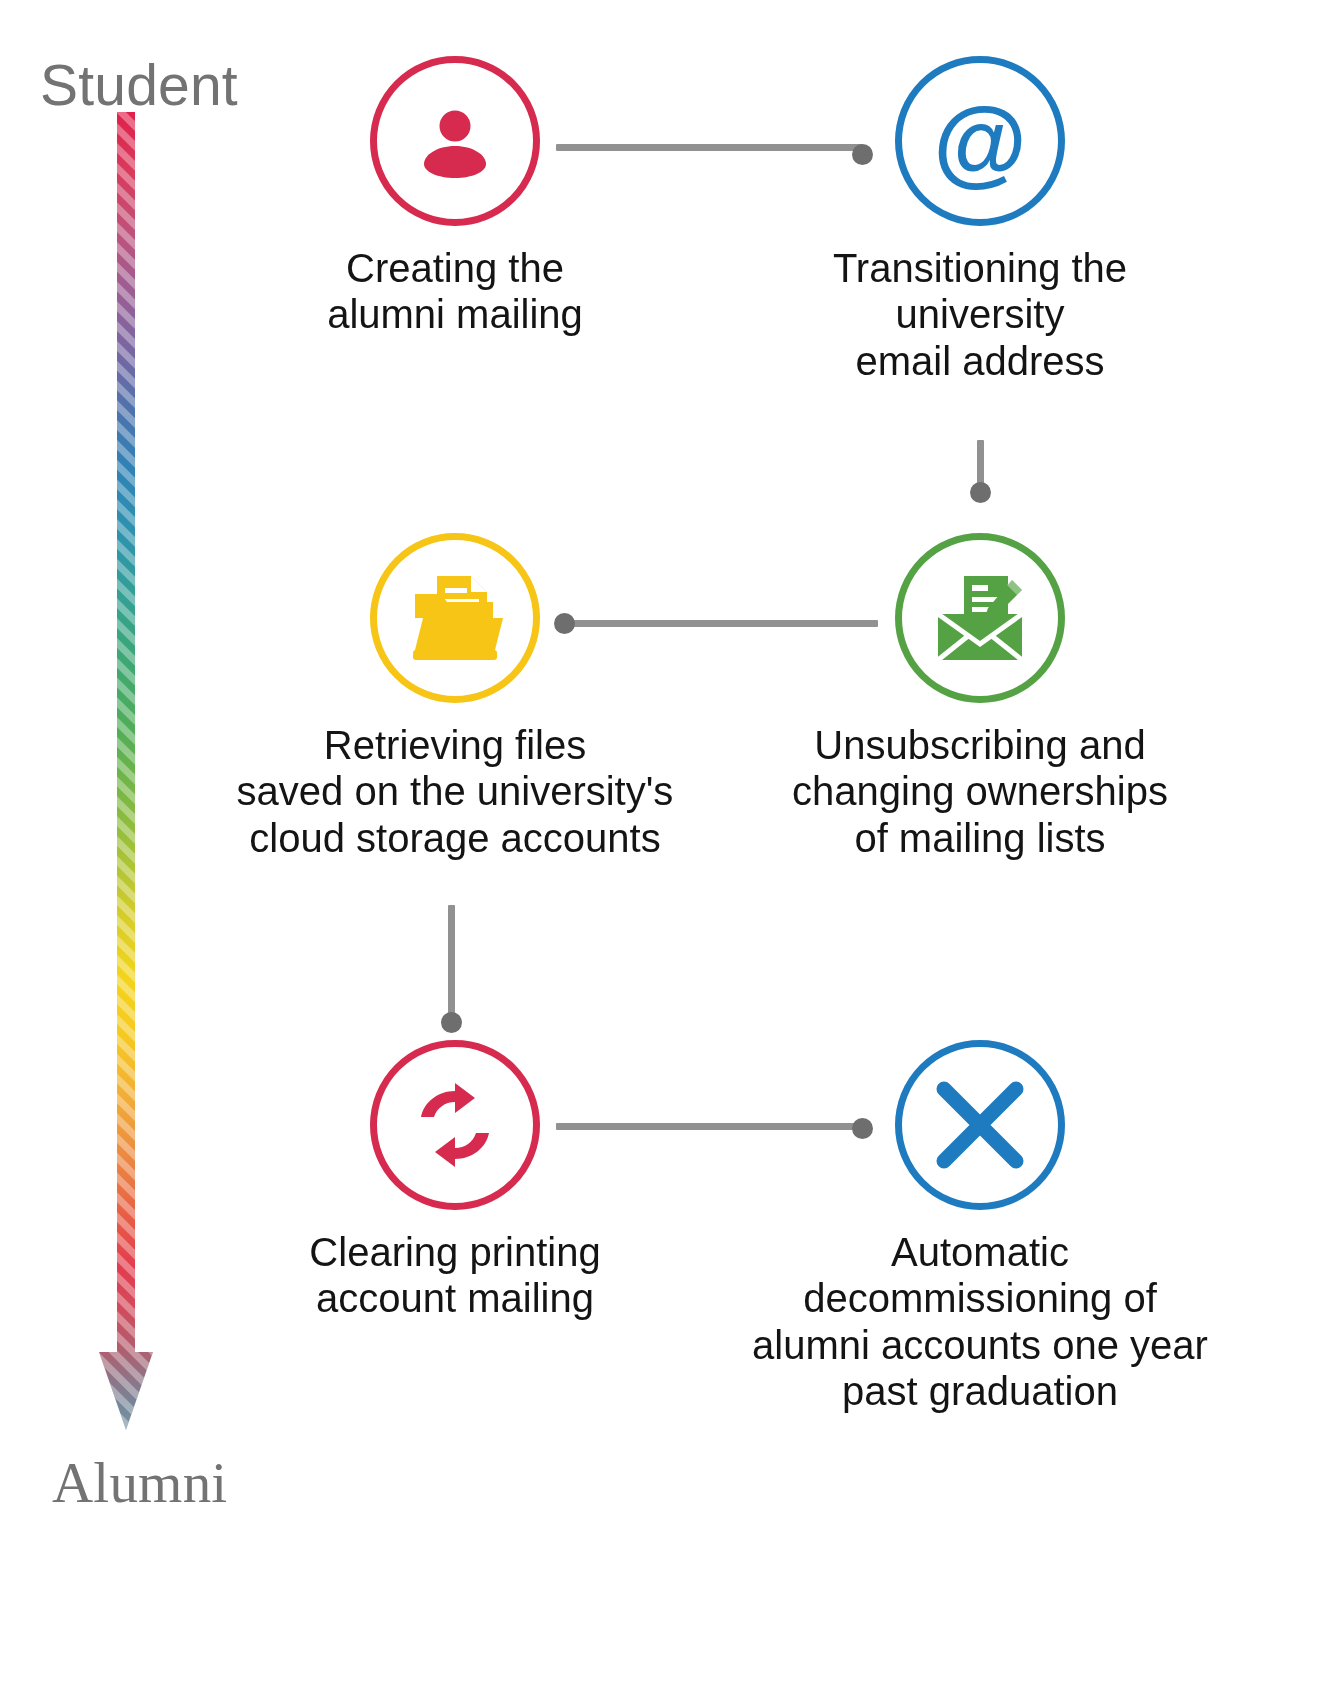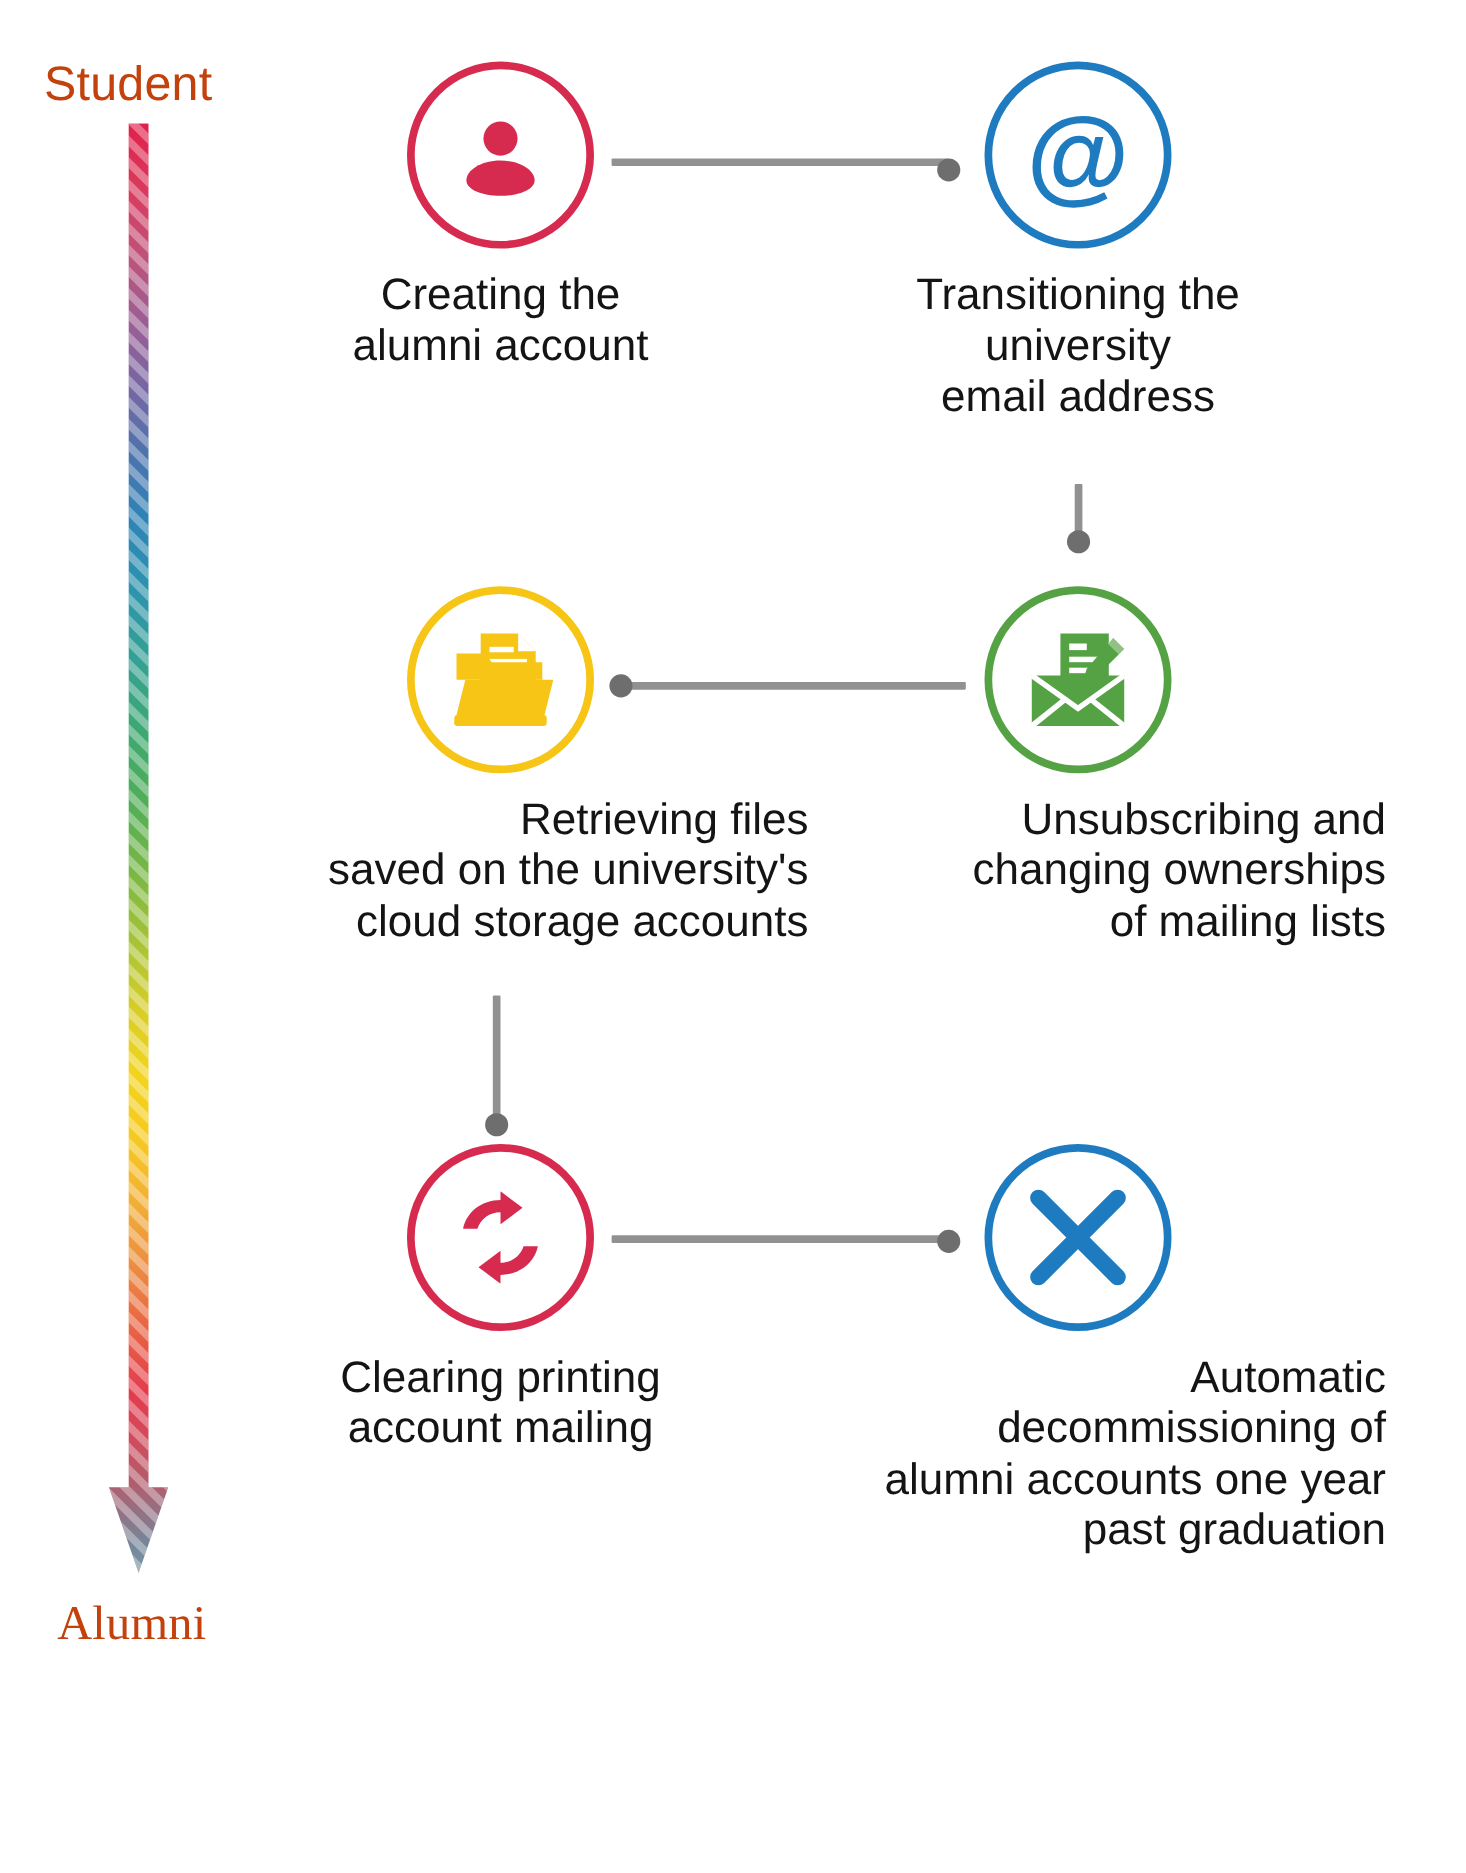--- a/index.html
+++ b/index.html
@@ -21,23 +21,23 @@
     inset: 0;
     width: 1333px;
     height: 1703px;
   }
 
   
   .timeline-label {
     position: absolute;
     font-family: "Liberation Sans", sans-serif;
     font-weight: 300;
-    font-size: 44px;
+    font-size: 57px;
     letter-spacing: 0.2px;
-    color: #c2410c;
+    color: #737373;
     white-space: nowrap;
     text-align: center;
   }
   #label-student { left: 40px; top: 52px; }
   #label-alumni  { left: 52px; top: 1450px; font-family: Liberation Serif, serif; }
 
   .timeline-arrow {
     position: absolute;
     left: 96px;
     top: 112px;
@@ -72,21 +72,21 @@
     left: -260px;
     text-align: center;
     font-family: "Liberation Sans", sans-serif;
     font-weight: 300;
     font-size: 40px;
     line-height: 1.16;
     color: #141414;
     white-space: pre-line;
   }
   .cap-narrow { width: 420px; left: -210px; }
-  .cap-wide   { width: 560px; left: -280px; text-align: right; }
+  .cap-wide   { width: 560px; left: -280px; }
 
   
   .conn-line-h {
     position: absolute;
     height: 7px;
     background: #919191;
     border-radius: 1px;
   }
   .conn-line-v {
     position: absolute;
@@ -173,21 +173,21 @@
   <div class="conn-dot" style="left:852px; top:1118px;"></div>
 
   <div class="node" style="left:455px; top:141px;">
     <div class="node-circle" style="border:7px solid #D62B4F;">
       <svg width="90" height="90" viewBox="0 0 90 90">
         <circle cx="45" cy="30" r="15.5" fill="#D62B4F"></circle>
         <path d="M45 50 C 63 50 76 59 76 68 C 76 76 62 82 45 82 C 28 82 14 76 14 68 C 14 59 27 50 45 50 Z" fill="#D62B4F"></path>
       </svg>
     </div>
     <div class="node-caption cap-narrow">Creating the
-alumni account</div>
+alumni mailing</div>
   </div>
 
   <div class="node" style="left:980px; top:141px;">
     <div class="node-circle" style="border:7px solid #1F7BBF;">
       <svg width="100" height="100" viewBox="0 0 100 100">
         <text x="50" y="50" text-anchor="middle" dominant-baseline="central" font-family="Liberation Sans, sans-serif" font-size="96" font-weight="700" fill="#1F7BBF">@</text>
       </svg>
     </div>
     <div class="node-caption cap-narrow">Transitioning the
 university

